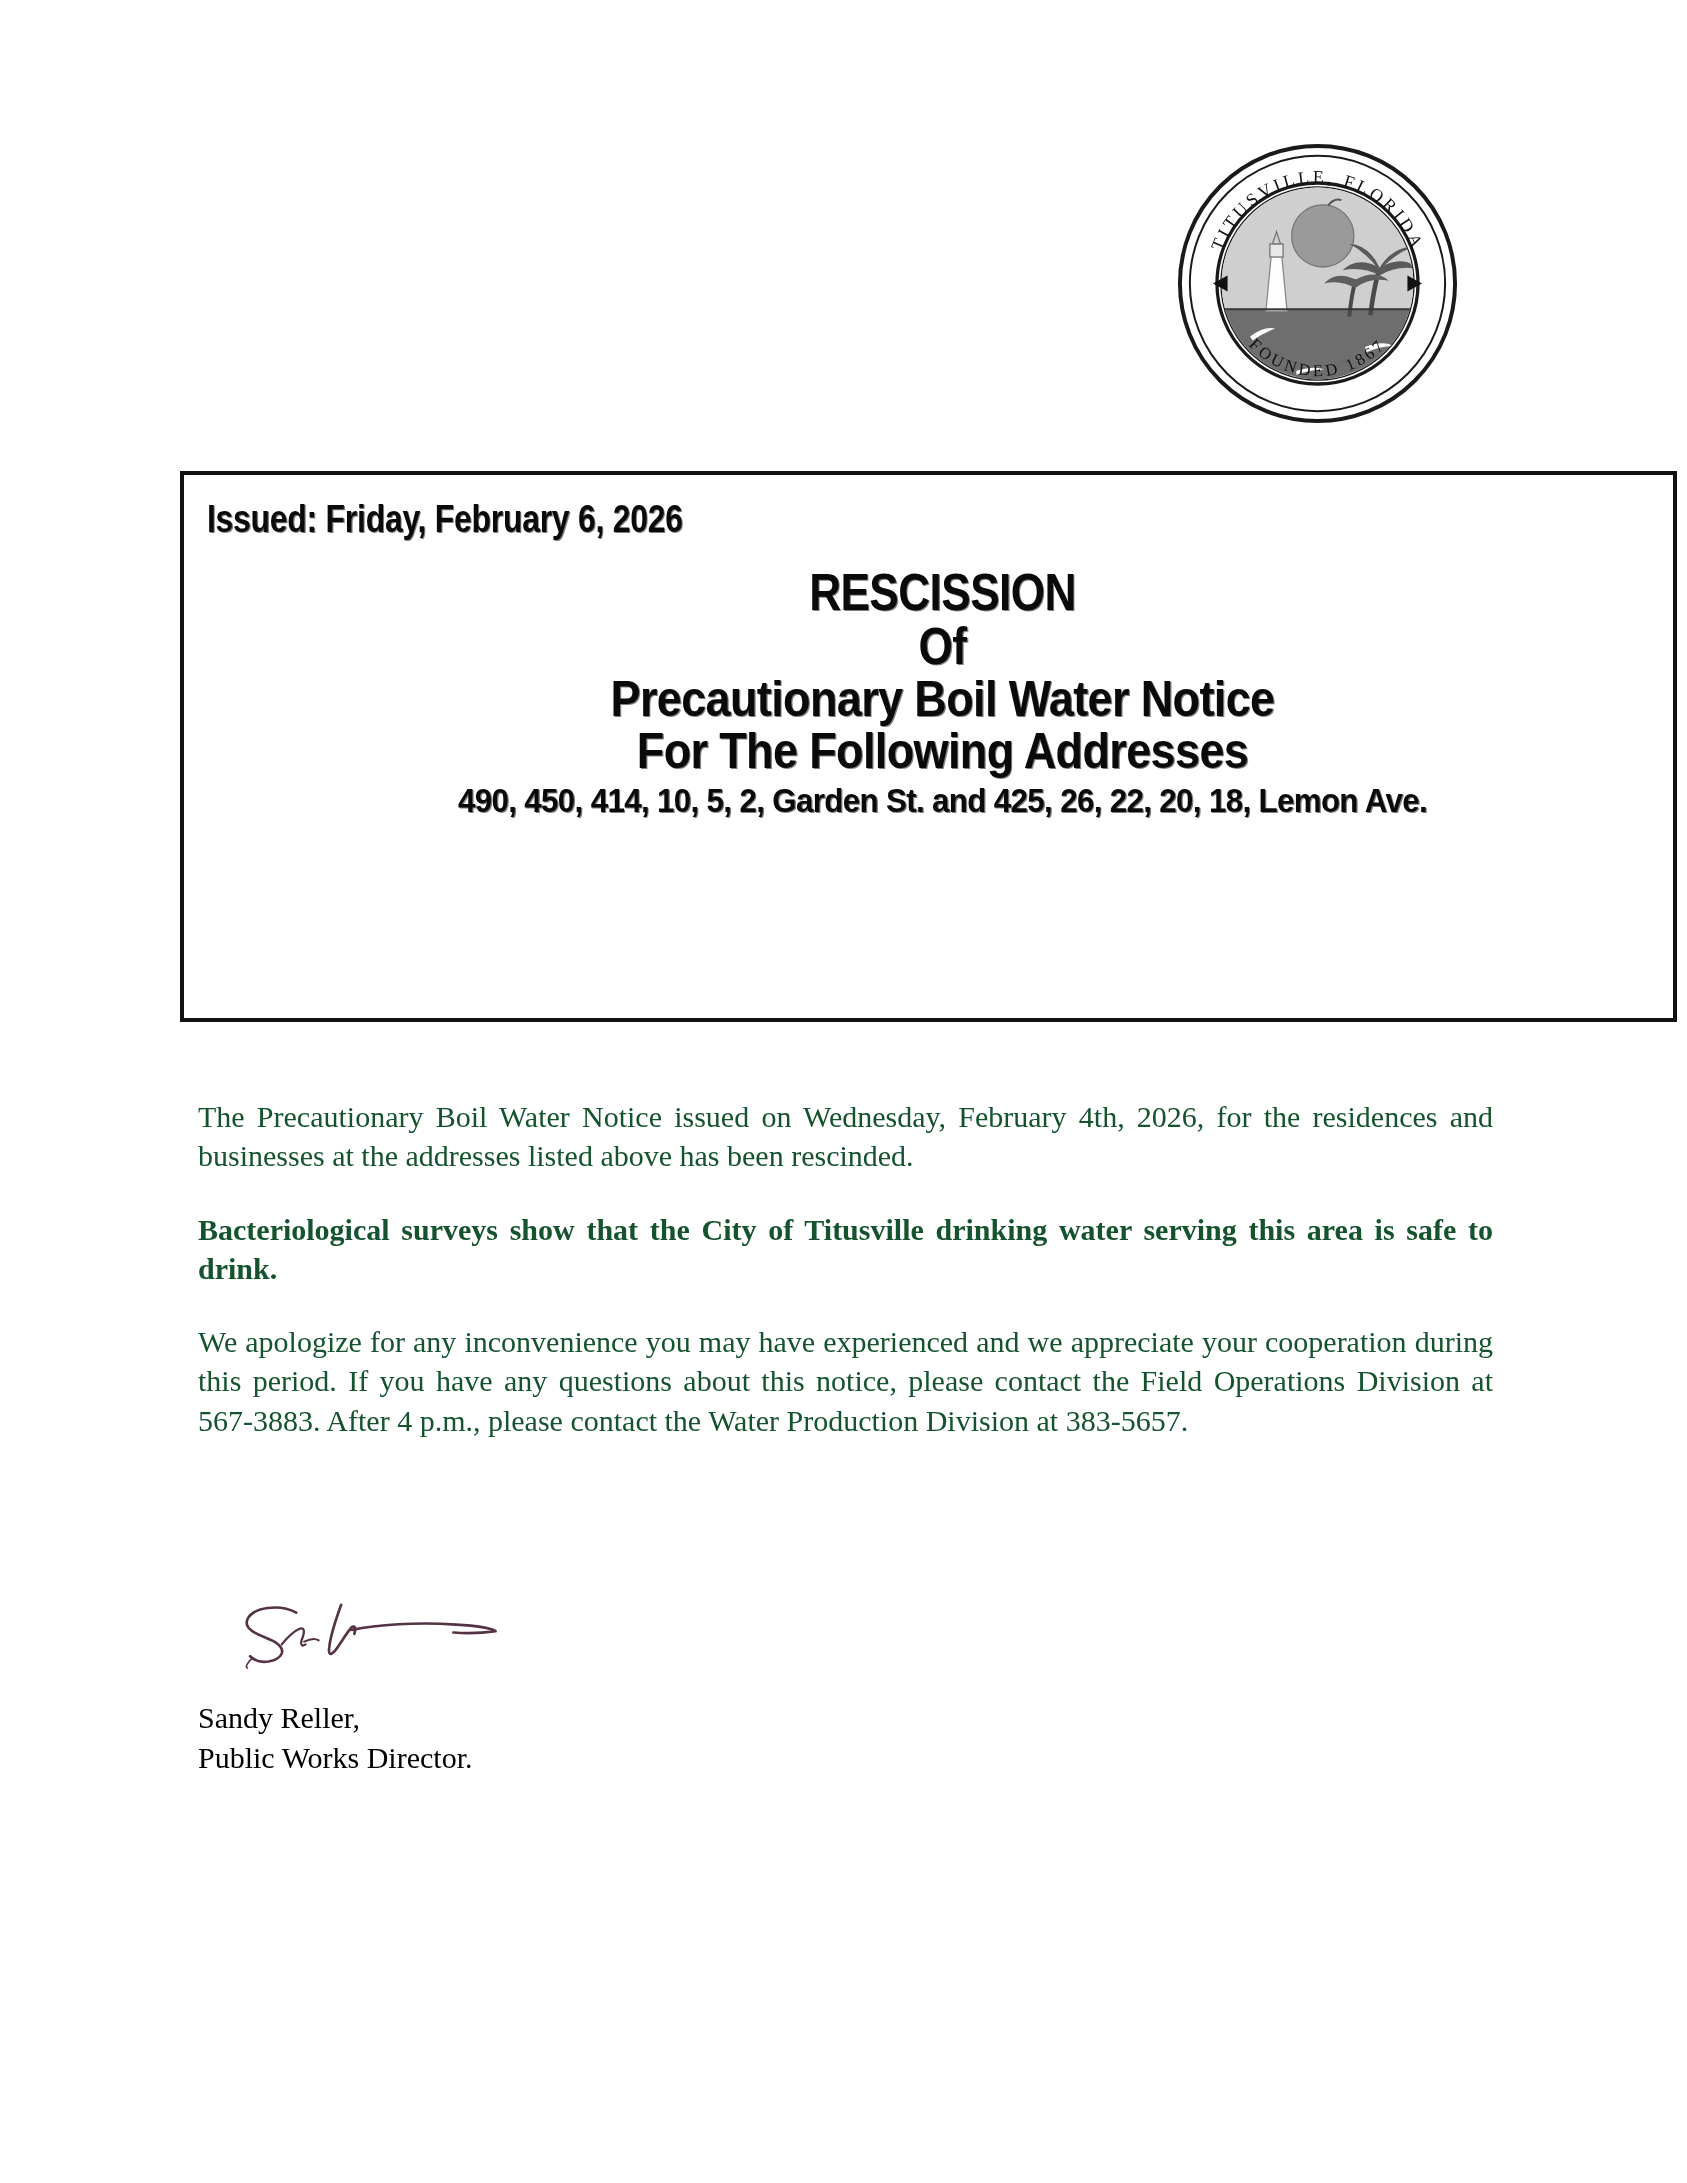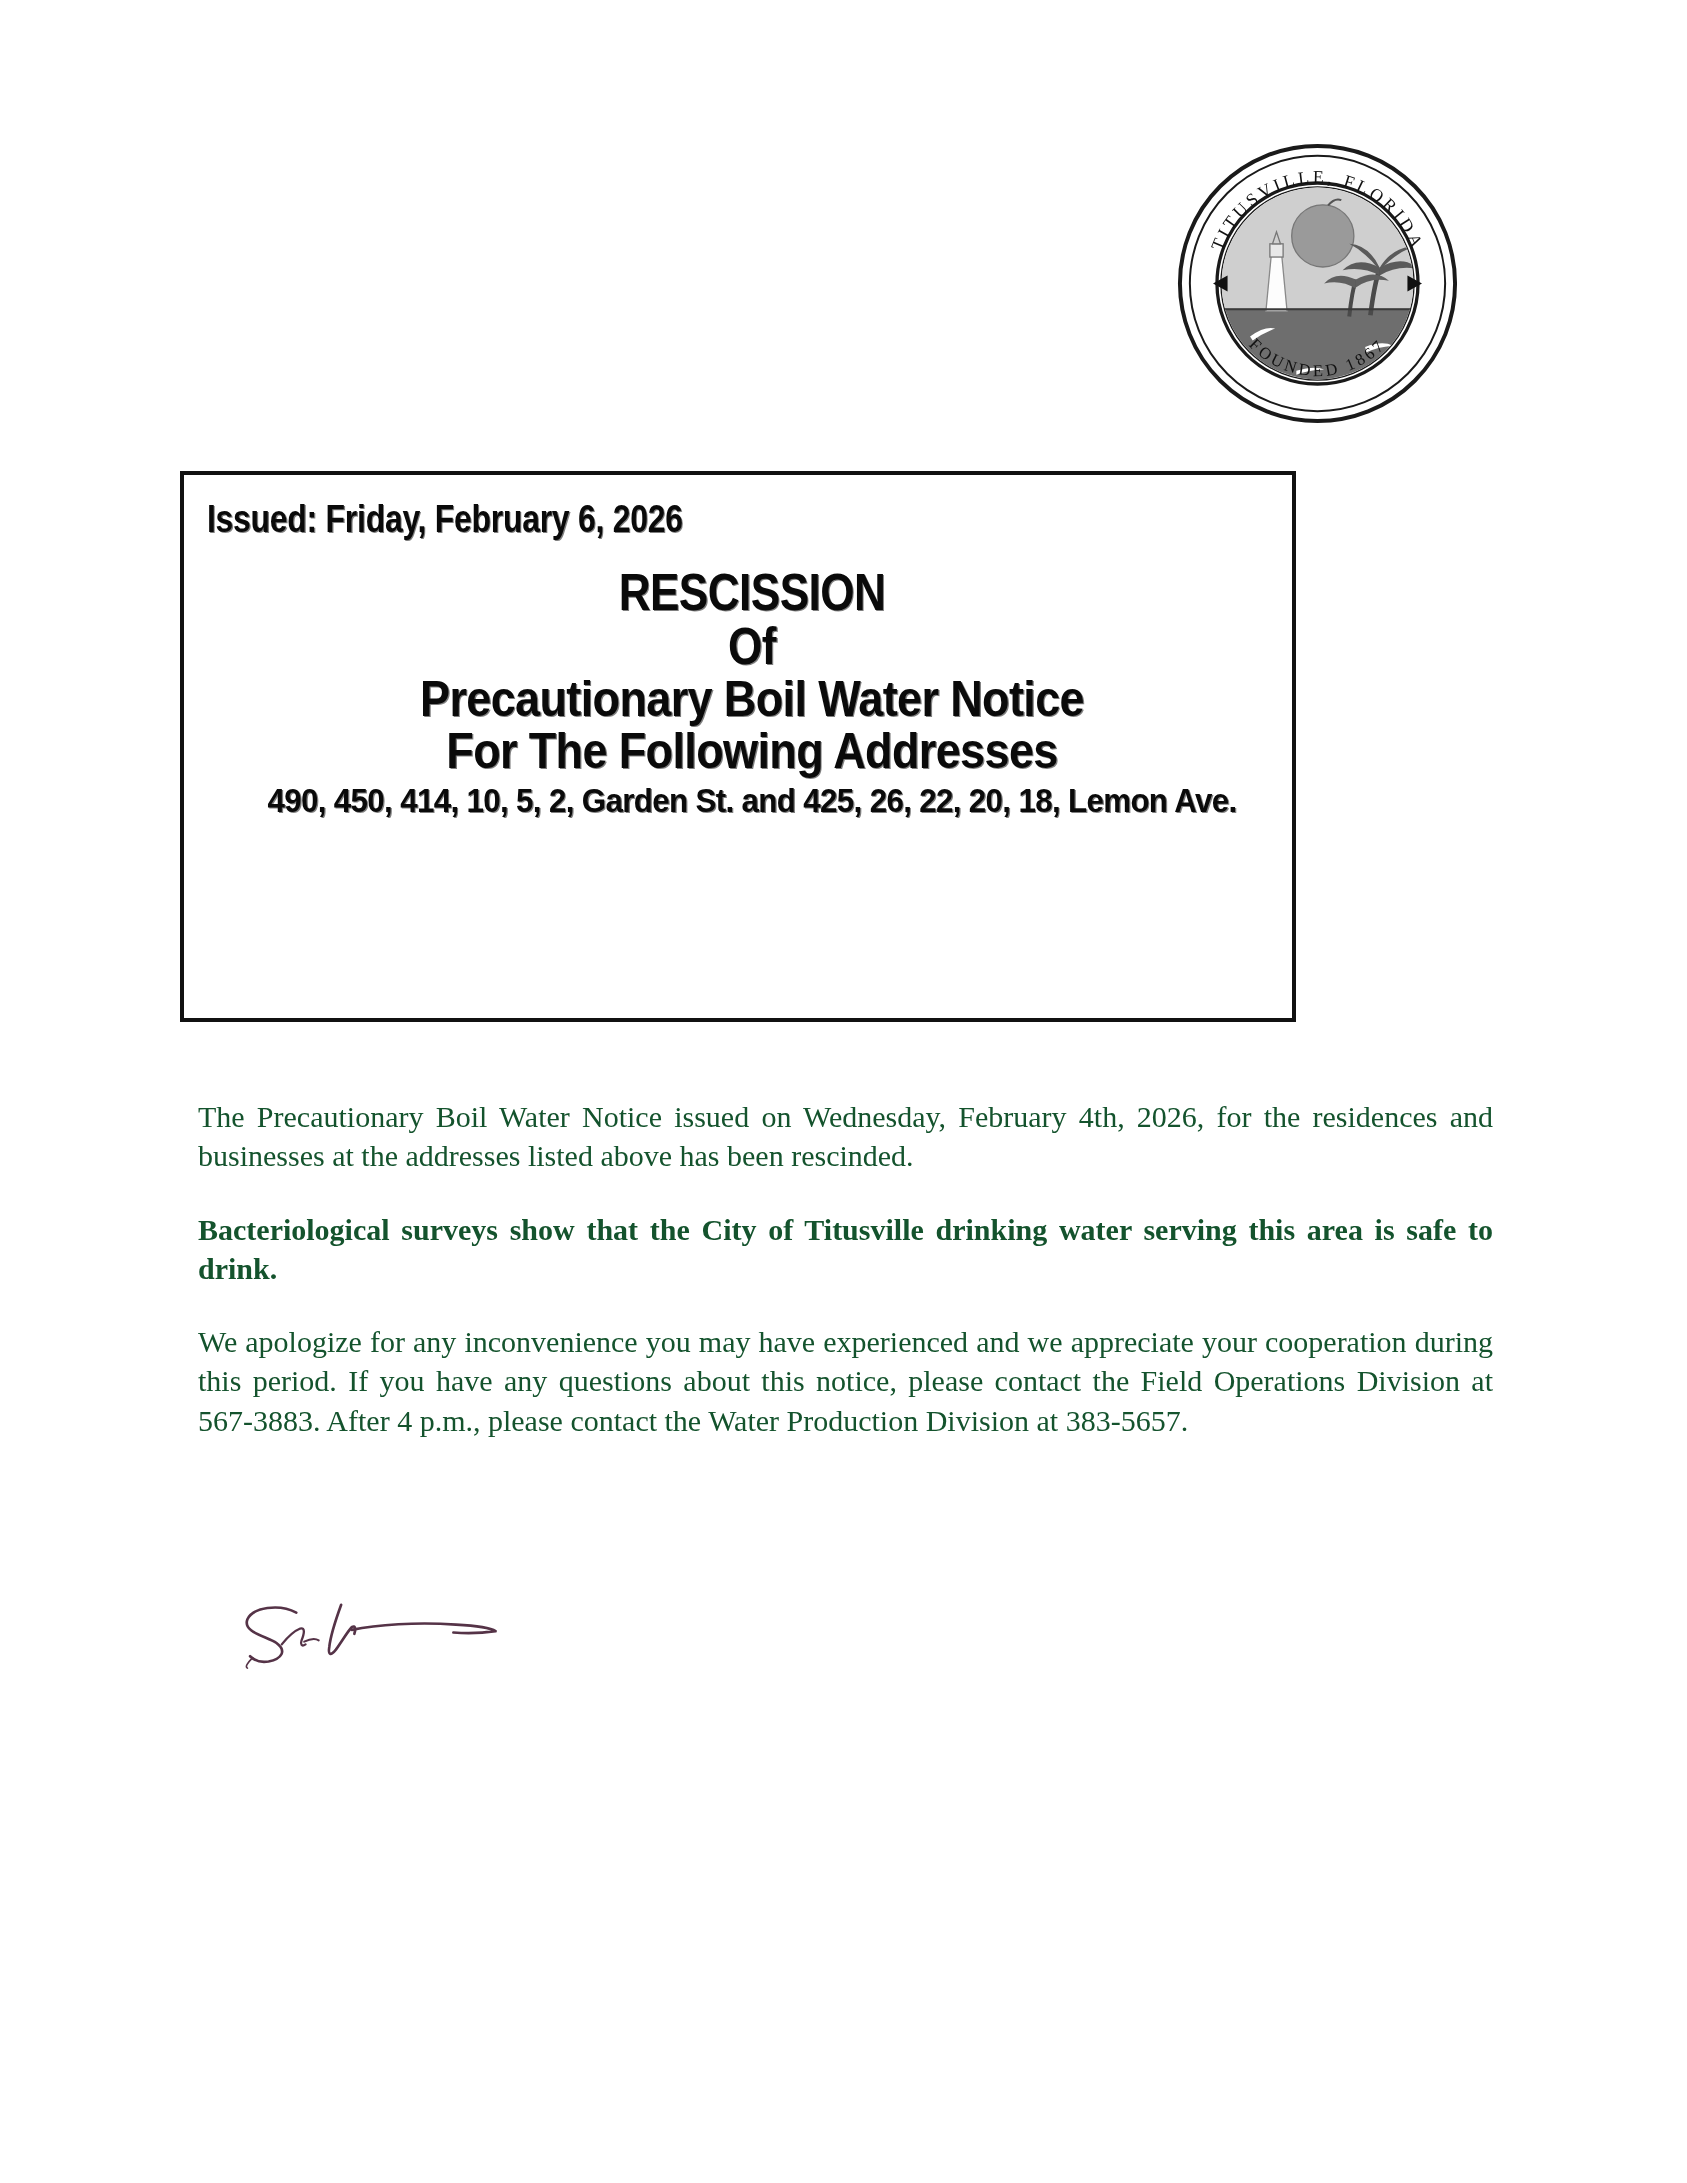--- a/index.html
+++ b/index.html
@@ -53,21 +53,21 @@
     width: 291px;
     height: 291px;
   }
   .seal-wrap svg { display: block; width: 100%; height: 100%; }
 
   
   .notice-box {
     position: absolute;
     left: 180px;
     top: 471px;
-    width: 1116px;
+    width: 1497px;
     height: 551px;
     border: 4.6px solid #111111;
     box-sizing: border-box;
     background: #ffffff;
   }
   .issued-line {
     font-family: "Liberation Sans Narrow", "Liberation Sans", "DejaVu Sans", sans-serif;
     font-weight: 700;
     font-size: 38px;
     line-height: 1.0;
@@ -221,15 +221,19 @@
         <path d="M 118 48 C 92 34 52 40 44 58 C 36 78 74 84 88 94 C 104 106 96 118 76 122 C 64 124 54 120 48 114" stroke-width="4"></path>
         <path d="M 96 96 C 104 86 114 76 124 72 C 132 70 130 80 126 90 C 124 96 126 100 132 96" stroke-width="3.5"></path>
         <path d="M 130 92 C 138 88 146 86 152 90" stroke-width="3"></path>
         <path d="M 186 36 C 178 58 170 82 168 100 C 166 112 170 114 178 104 C 188 90 196 76 202 70 C 208 66 208 74 206 80" stroke-width="4"></path>
         <path d="M 202 74 C 240 66 300 62 360 66 C 396 68 414 72 420 76 C 406 78 382 80 356 78" stroke-width="4"></path>
         <path d="M 52 116 C 44 124 40 130 44 132" stroke-width="2.5"></path>
       </g>
     </svg>
   </div>
 
+  <div class="signature-block">
+    <div>Sandy Reller,</div>
+    <div>Public Works Director.</div>
+  </div>
 
 </div>
 
 
 </body></html>

